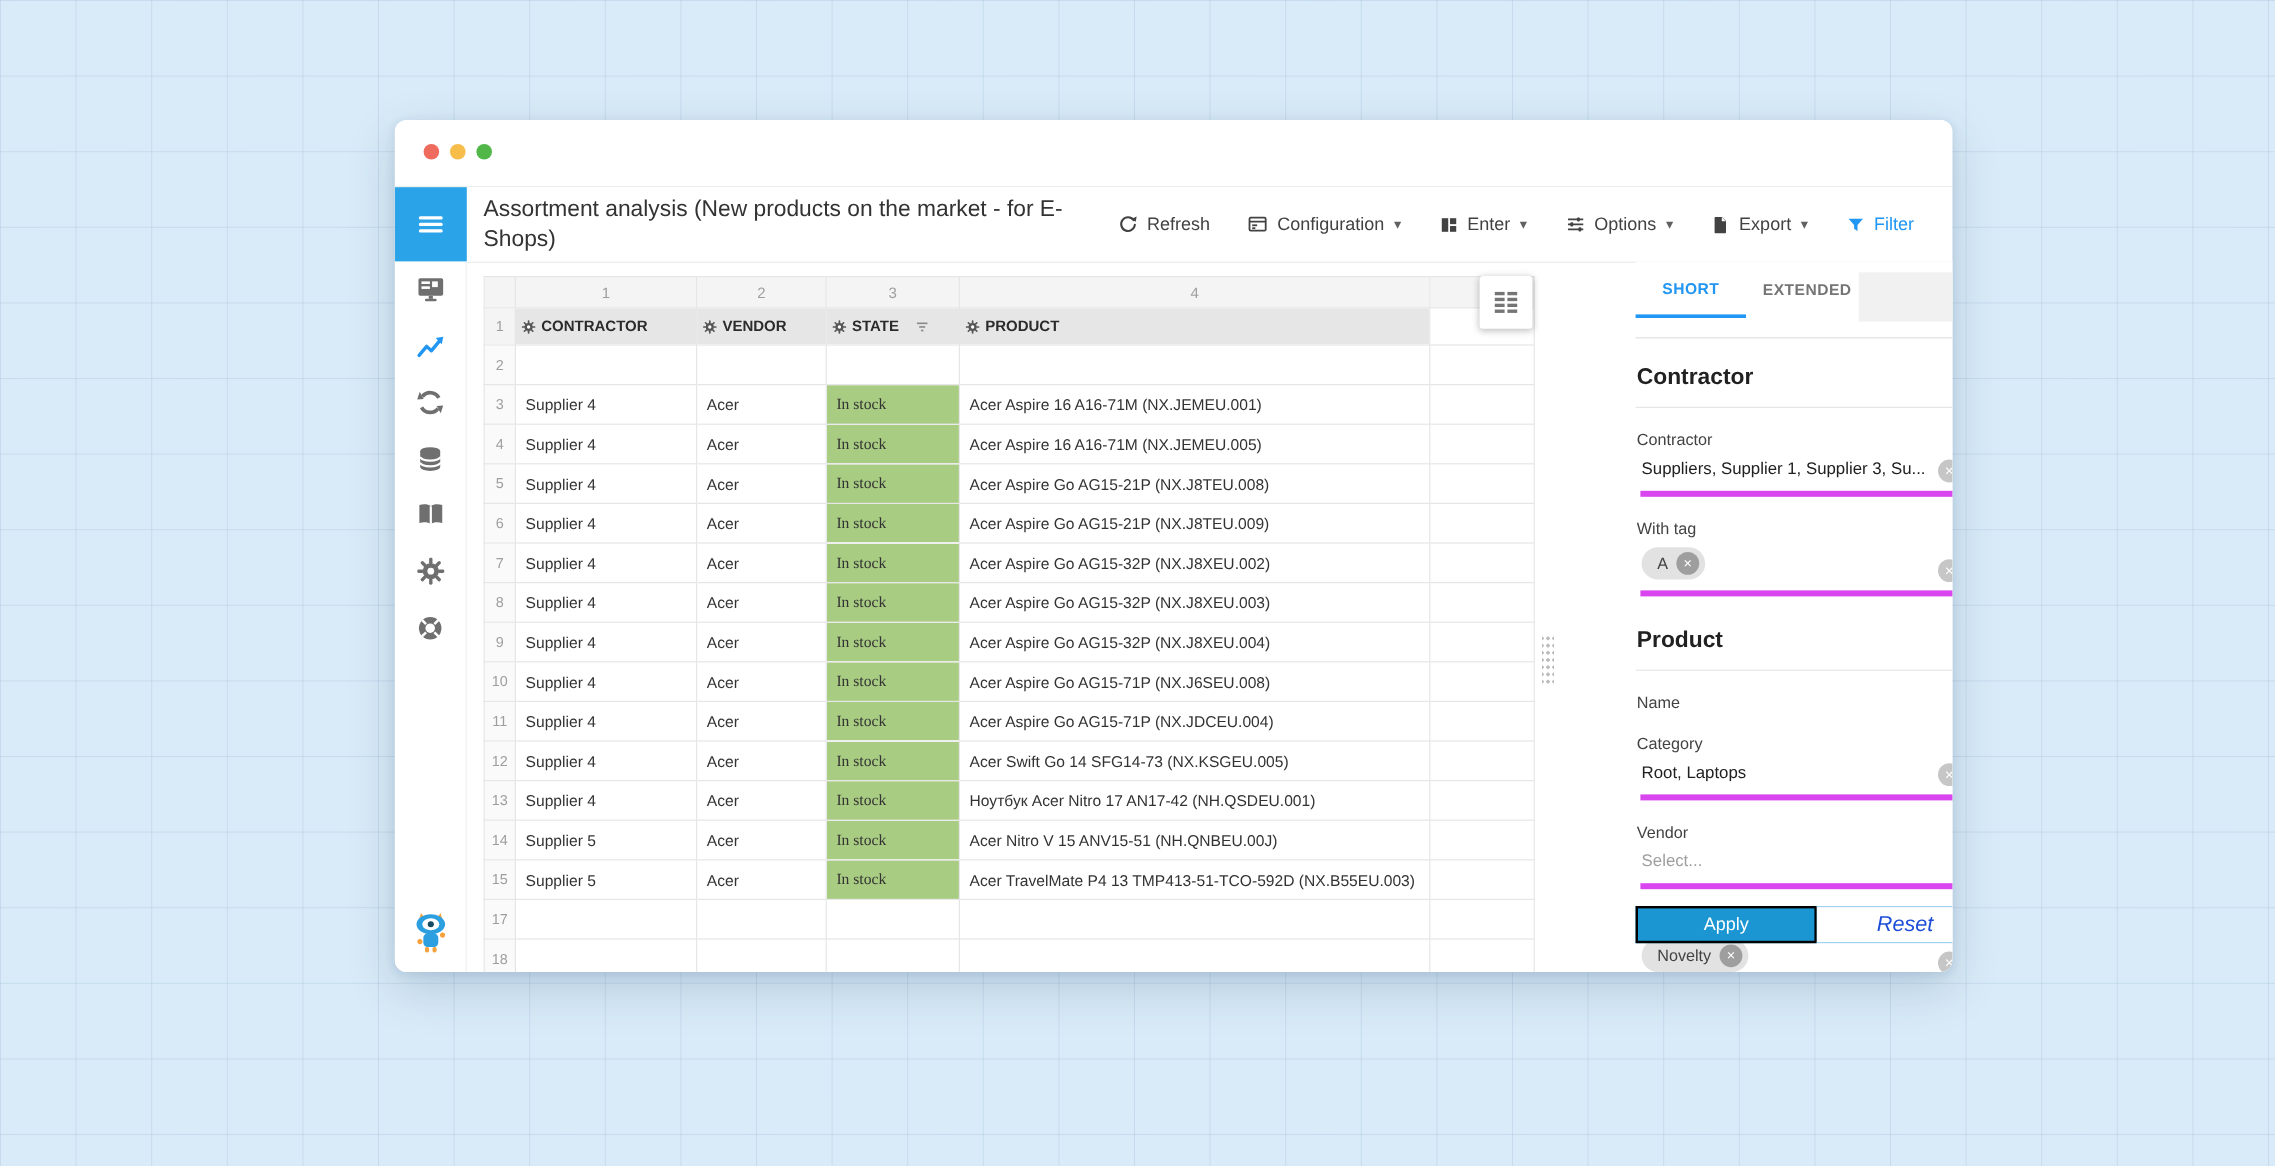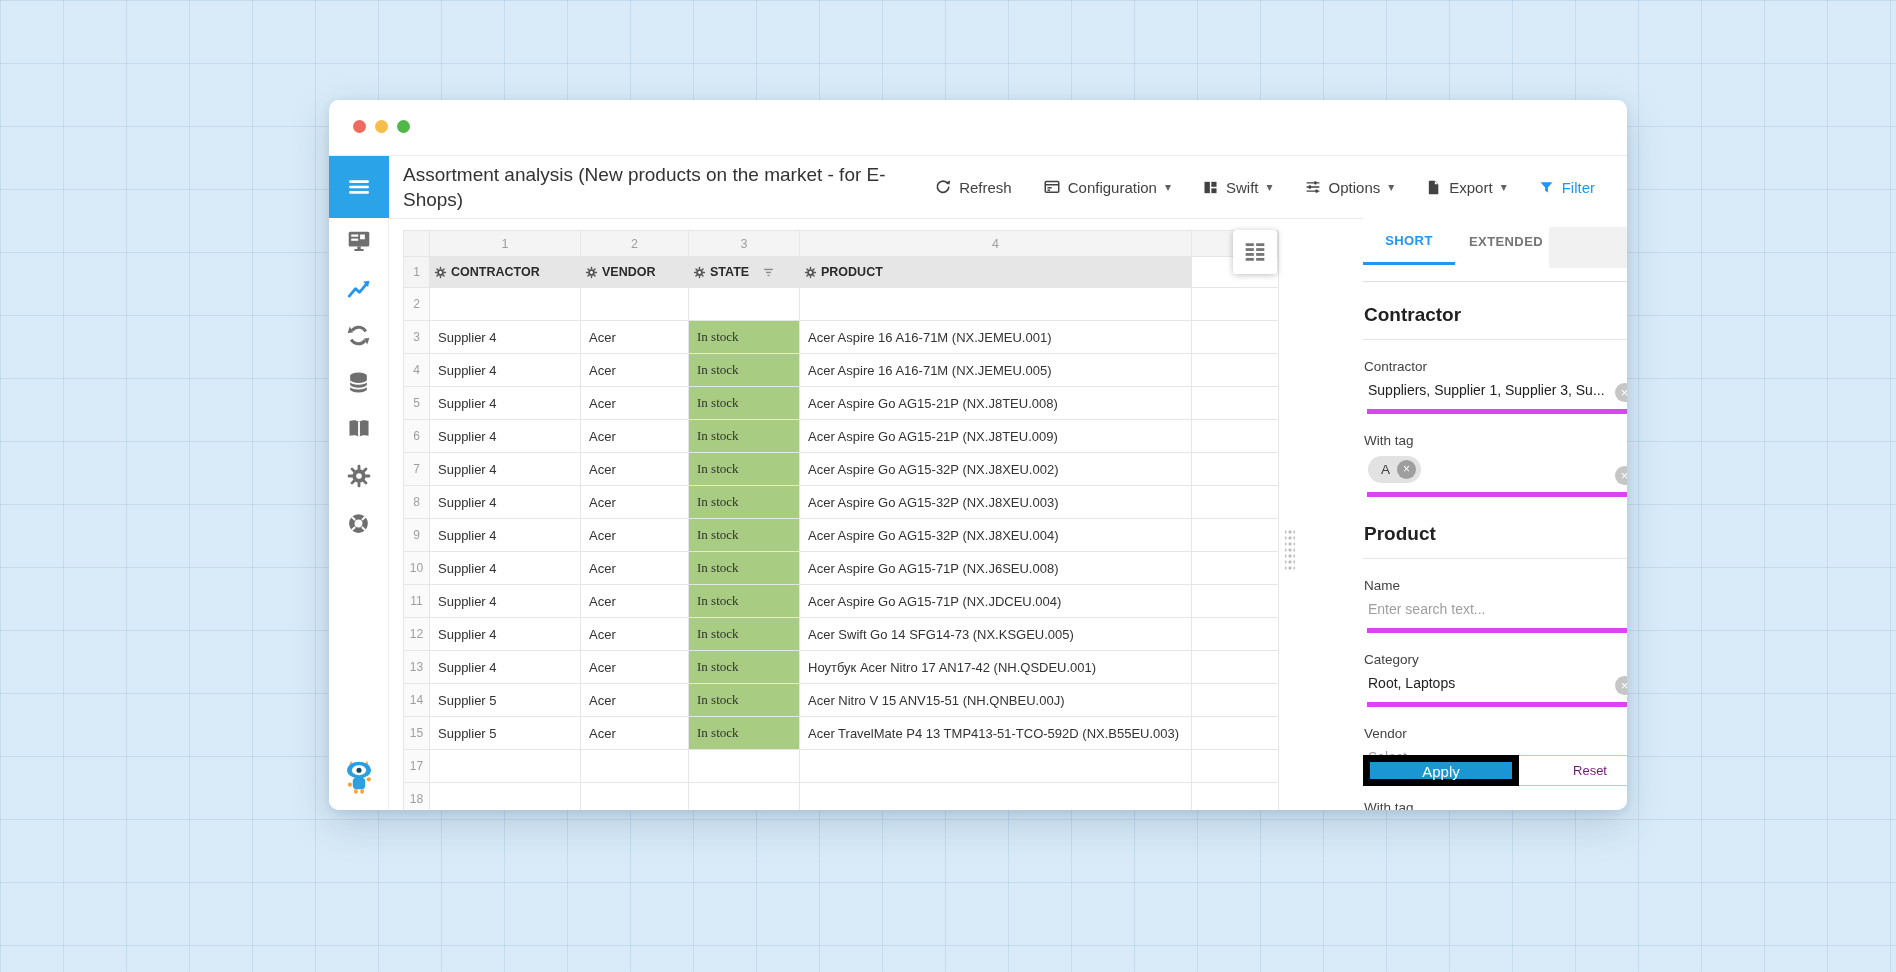--- a/index.html
+++ b/index.html
@@ -69,22 +69,22 @@
   .section-div{border:none;border-top:1px solid #e6e6e6;margin:13px 0 0 0;}
   .f-label{font-size:13.5px;color:#424242;margin:19px 0 0 1px;}
   .f-field{position:relative;margin:5px 0 0 4px;padding:3px 52px 7px 1px;border-bottom:5px solid #d946ef;min-height:20px;}
   .f-value{font-size:14px;color:#212121;white-space:nowrap;overflow:hidden;}
   .f-placeholder{font-size:14px;color:#9e9e9e;}
   .f-clear{position:absolute;right:28px;bottom:7px;width:19px;height:19px;border-radius:50%;background:#c6c6c6;color:#fff;border:none;font-size:13px;line-height:19px;text-align:center;padding:0;cursor:pointer;}
   .f-caret{position:absolute;right:2px;bottom:8px;font-size:9px;color:#757575;background:none;border:none;padding:0;cursor:pointer;}
   .chip{display:inline-flex;align-items:center;gap:7px;background:#e2e2e2;border-radius:14px;height:27px;padding:0 5px 0 13px;font-size:13.5px;color:#424242;}
   .chip-x{width:19px;height:19px;border-radius:50%;background:#9e9e9e;color:#fff;border:none;font-size:12px;line-height:19px;text-align:center;padding:0;cursor:pointer;}
   .panel-btns{position:absolute;left:0;right:0;bottom:24px;display:flex;height:31px;}
-  .btn-apply{flex:1;background:#1b96d2;color:#fff;border:7px solid #000000;font-family:inherit;font-size:15px;cursor:pointer;}
-  .btn-reset{flex:1;background:#fff;color:#701a75;border:1px solid #9fd3ef;border-left:none;font-family:inherit;font-size:13px;cursor:pointer;}
+  .btn-apply{flex:1;background:#1b96d2;color:#fff;border:2px solid #000000;font-family:inherit;font-size:15px;cursor:pointer;}
+  .btn-reset{flex:1;background:#fff;color:#1d4ed8;border:1px solid #9fd3ef;border-left:none;font-family:inherit;font-size:18px;cursor:pointer;font-style:italic;}
 </style>
 </head>
 <body>
 
 <svg width="0" height="0" style="position:absolute">
   <symbol id="sym-gear" viewBox="0 0 24 24">
     <g fill="currentColor">
       <rect x="10.7" y="1.6" width="2.6" height="5" rx="1.1"></rect>
       <rect x="10.7" y="1.6" width="2.6" height="5" rx="1.1" transform="rotate(45 12 12)"></rect>
       <rect x="10.7" y="1.6" width="2.6" height="5" rx="1.1" transform="rotate(90 12 12)"></rect>
@@ -209,21 +209,21 @@
         <svg width="18" height="18" viewBox="0 0 24 24" style="color:#424242">
             <use href="#sym-config"></use>
           </svg>
         <span>Configuration</span>
         <span class="caret">▾</span>
       </button>
       <button class="tb-btn">
         <svg width="17" height="17" viewBox="0 0 24 24" style="color:#424242">
             <use href="#sym-view"></use>
           </svg>
-        <span>Swift</span>
+        <span>Enter</span>
         <span class="caret">▾</span>
       </button>
       <button class="tb-btn">
         <svg width="18" height="18" viewBox="0 0 24 24" style="color:#424242">
             <use href="#sym-options"></use>
           </svg>
         <span>Options</span>
         <span class="caret">▾</span>
       </button>
       <button class="tb-btn">
@@ -525,23 +525,20 @@
         <button class="chip-x">×</button>
       </span>
       <button class="f-clear">×</button>
       <button class="f-caret">▲</button>
     </div>
 
     <div class="section-h" style="margin-top:26px">Product</div>
     <hr class="section-div">
 
     <div class="f-label">Name</div>
-    <div class="f-field">
-      <div class="f-placeholder">Enter search text...</div>
-    </div>
 
     <div class="f-label">Category</div>
     <div class="f-field">
       <div class="f-value">Root, Laptops</div>
       <button class="f-clear">×</button>
       <button class="f-caret">▲</button>
     </div>
 
     <div class="f-label">Vendor</div>
     <div class="f-field">

